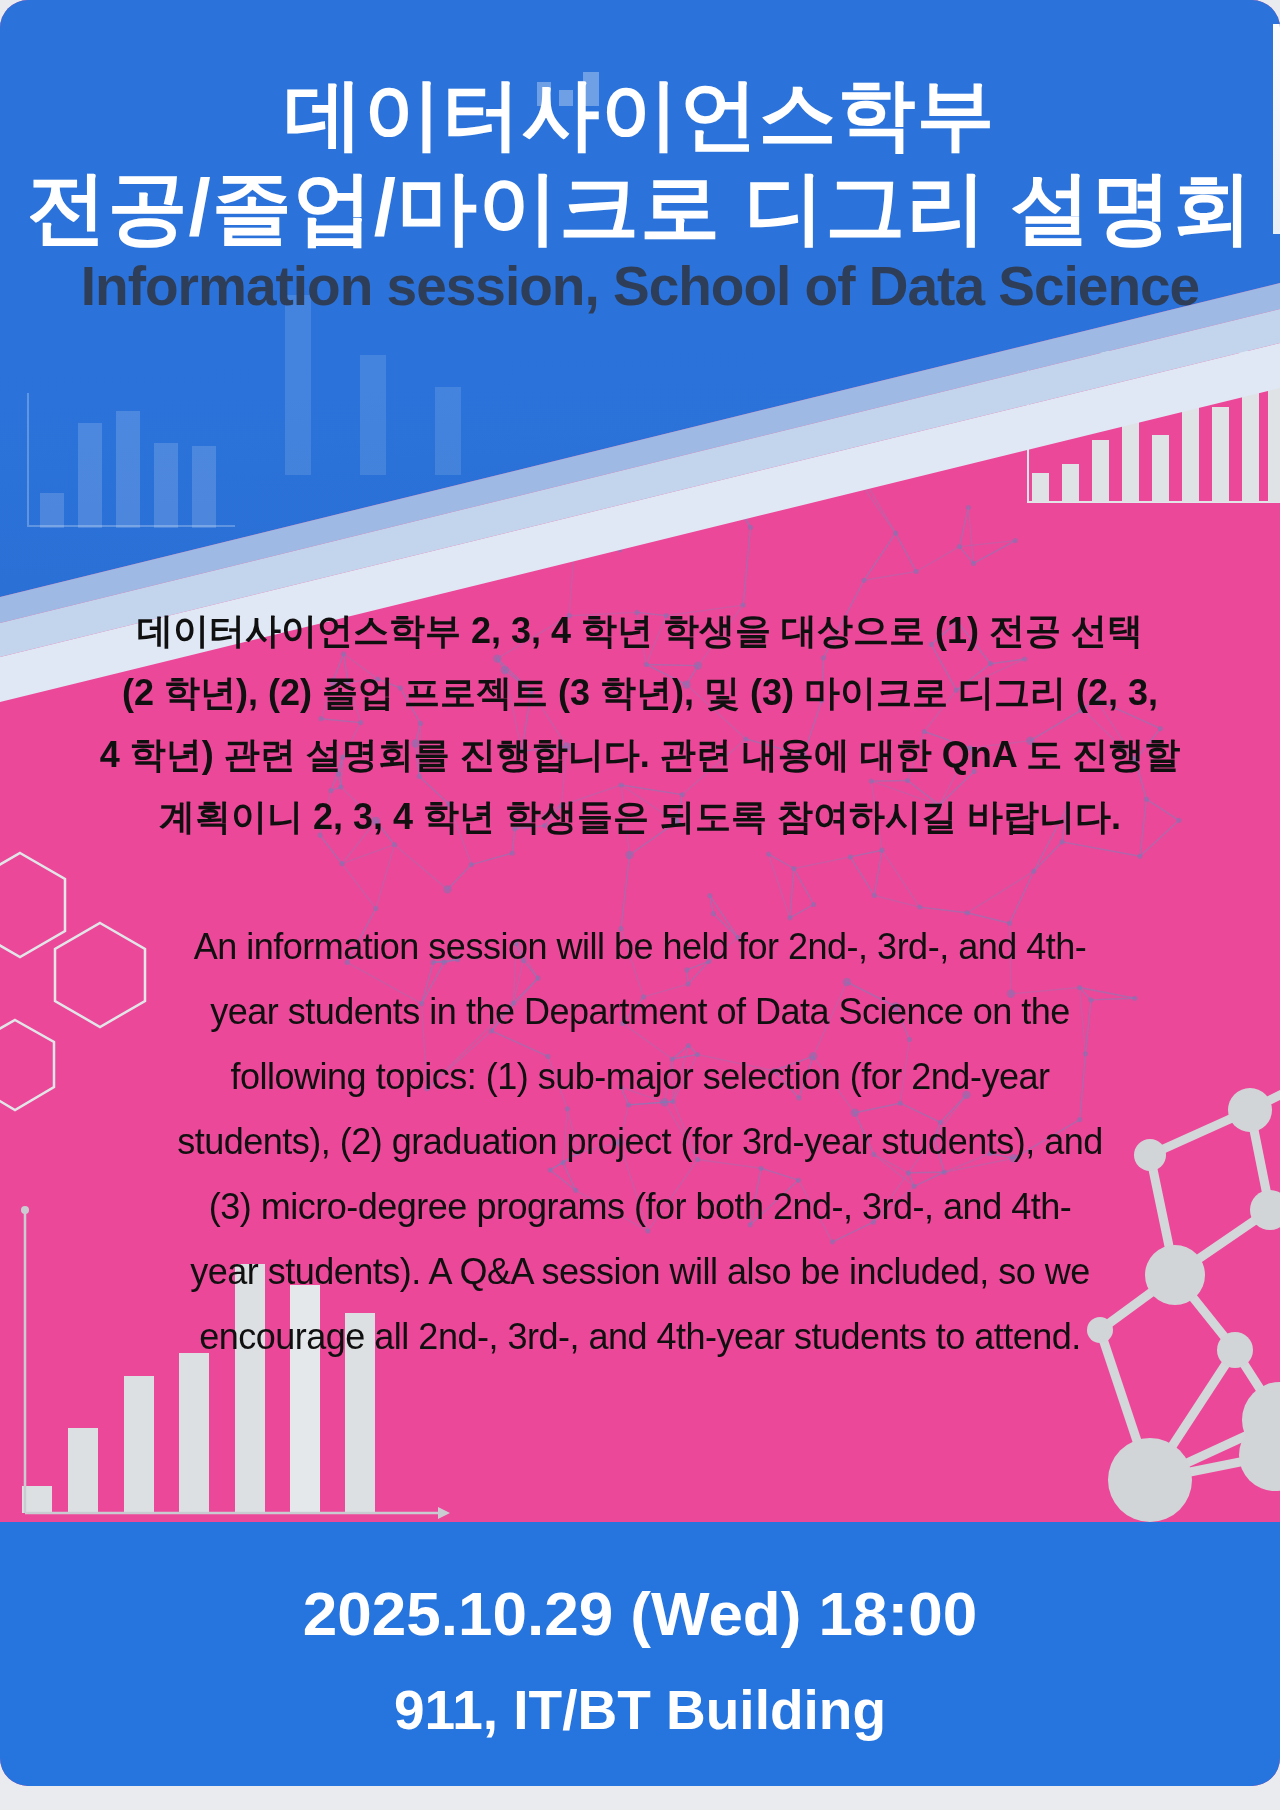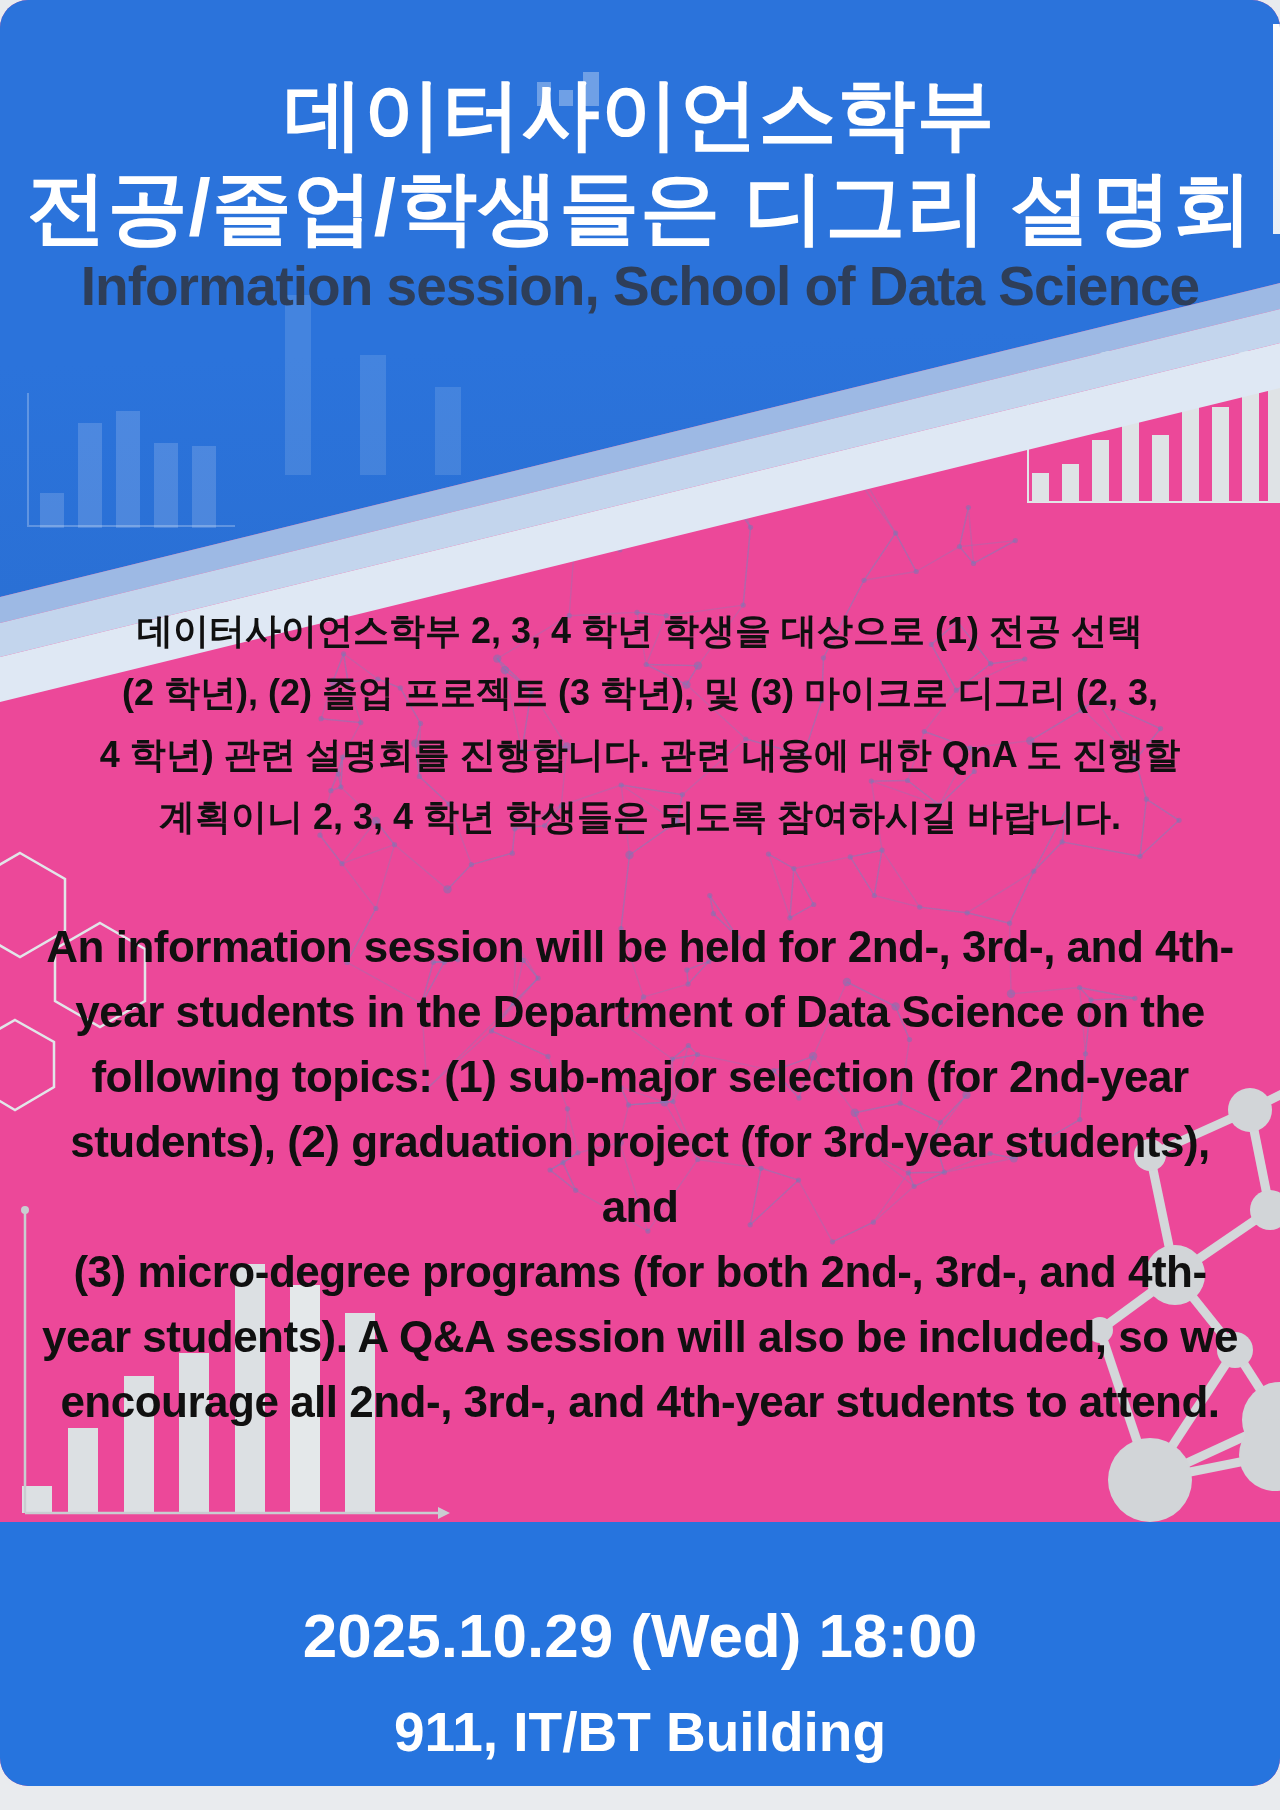--- a/index.html
+++ b/index.html
@@ -42,29 +42,29 @@
     position:absolute;left:0;top:254px;width:100%;text-align:center;z-index:4;
     font-size:55px;letter-spacing:-1px;color:var(--subtitle,#2E3E59);font-weight:700;
   }
   .body-ko{
     position:absolute;left:50px;top:600px;width:1180px;z-index:4;
     text-align:center;font-size:36px;font-weight:700;line-height:62px;
     color:var(--body-text,#101010);white-space:pre-line;
   }
   .body-en{
     position:absolute;left:30px;top:914px;width:1220px;z-index:4;
-    text-align:center;font-size:44px;font-weight:700;line-height:65px;
+    text-align:center;font-size:36px;font-weight:400;line-height:65px;
     letter-spacing:-0.5px;color:var(--body-text,#101010);white-space:pre-line;
   }
   
   .footer{
     position:absolute;left:0;top:1522px;width:1280px;height:288px;z-index:5;
     background:var(--footer-blue,#2674DE);
     display:flex;flex-direction:column;align-items:center;
-    padding-top:66px;box-sizing:border-box;
+    padding-top:44px;box-sizing:border-box;
   }
   .footer-line1,.footer-line2{
     color:var(--title-text,#FFFFFF);font-weight:700;text-align:center;line-height:96px;
   }
   .footer-line1{font-size:62px;}
   .footer-line2{font-size:55px;}
 </style>
 </head>
 <body>
 
@@ -740,21 +740,21 @@
       </g>
     </svg>
   </div>
 
   <div class="band band1"></div>
   <div class="band band2"></div>
   <div class="band band3"></div>
   <div class="edge-strip"></div>
 
   <div class="title1">데이터사이언스학부</div>
-  <div class="title2">전공/졸업/학생들은 디그리 설명회</div>
+  <div class="title2">전공/졸업/마이크로 디그리 설명회</div>
   <div class="subtitle">Information session, School of Data Science</div>
 
   <div class="body-ko">데이터사이언스학부 2, 3, 4 학년 학생을 대상으로 (1) 전공 선택
 (2 학년), (2) 졸업 프로젝트 (3 학년), 및 (3) 마이크로 디그리 (2, 3,
 4 학년) 관련 설명회를 진행합니다. 관련 내용에 대한 QnA 도 진행할
 계획이니 2, 3, 4 학년 학생들은 되도록 참여하시길 바랍니다.</div>
   <div class="body-en">An information session will be held for 2nd-, 3rd-, and 4th-
 year students in the Department of Data Science on the
 following topics: (1) sub-major selection (for 2nd-year
 students), (2) graduation project (for 3rd-year students), and

